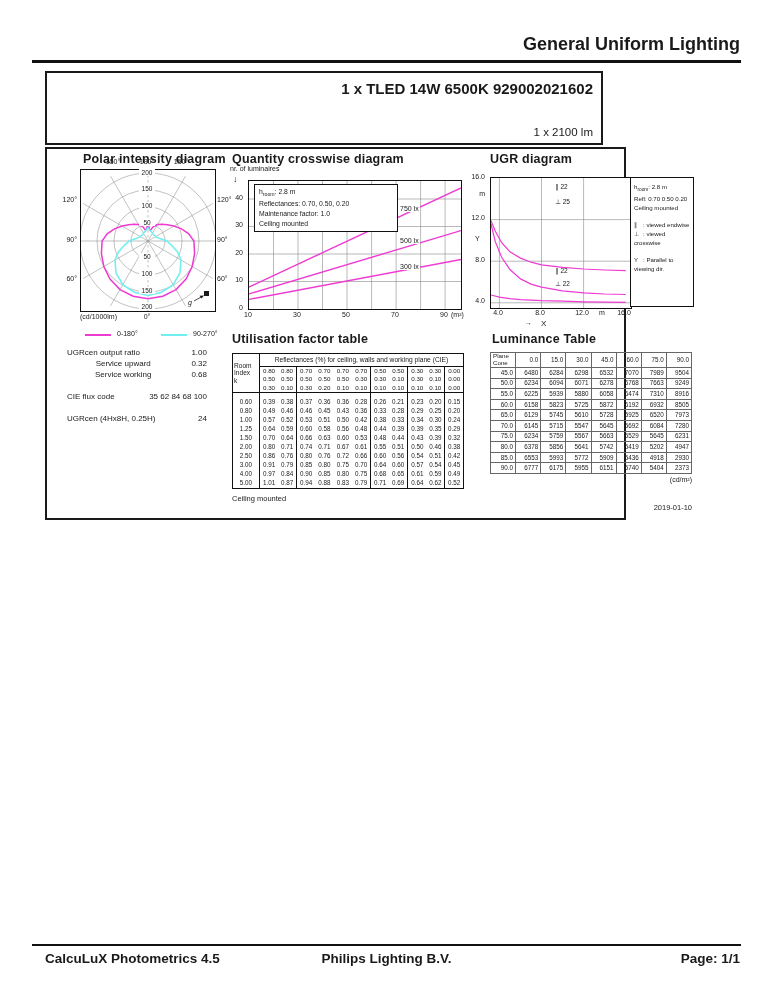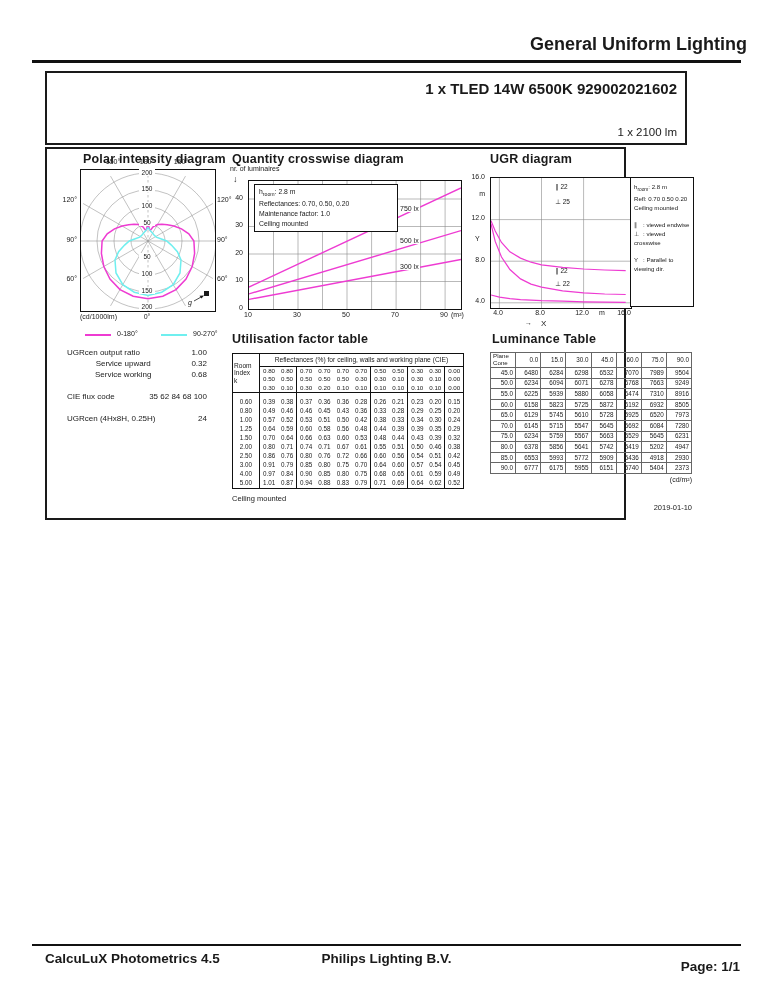--- a/index.html
+++ b/index.html
@@ -1,23 +1,23 @@
 <!DOCTYPE html>
 <html><head>
 <meta charset="utf-8">
 <style>
   html,body{margin:0;padding:0;background:#e8e8e8;}
   .page{position:relative;width:773px;height:1000px;background:#ffffff;margin:0 auto;
         font-family:"Liberation Sans",sans-serif;color:#1a1a1a;overflow:hidden;}
   .abs{position:absolute;}
-  .header-title{top:34px;right:26px;font-size:18px;font-weight:bold;}
+  .header-title{top:34px;right:33px;font-size:18px;font-weight:bold;}
   .header-rule{top:60px;left:32px;width:709px;height:2.5px;background:#111;}
   .footer-rule{top:944px;left:32px;width:709px;height:2px;background:#111;}
   .footer-text{top:951px;font-size:13.5px;font-weight:bold;}
-  .product-box{left:45px;top:71px;width:642px;height:74px;border:2px solid #1a1a1a;box-sizing:border-box;}
+  .product-box{left:45px;top:71px;width:558px;height:74px;border:2px solid #1a1a1a;box-sizing:border-box;}
   .product-title{position:absolute;top:7px;right:8px;font-size:15px;font-weight:bold;}
   .product-lumen{position:absolute;bottom:5px;right:8px;font-size:11.5px;}
   .main-box{left:45px;top:147px;width:581px;height:373px;border:2px solid #1a1a1a;box-sizing:border-box;}
   .sec-title{font-size:12.5px;font-weight:bold;letter-spacing:0.2px;}
   .tick{font-size:7px;white-space:nowrap;}
   .tick.c{text-align:center;}
   .tick.r{text-align:right;}
   .polar-wrap{left:33px;top:20px;width:134px;height:141px;}
   .polar-wrap svg{border:1.5px solid #111;display:block;}
   .rlab{position:absolute;width:16px;text-align:center;font-size:6.5px;background:#fff;line-height:7px;}
@@ -551,14 +551,14 @@
         </table>
     </div>
     <span class="abs tick r" style="left:585px;top:327px;width:60px;">(cd/m²)</span>
 
     <span class="abs tick r" style="left:520px;top:354px;width:125px;font-size:7.5px;">2019-01-10</span>
   </div>
 
   <div class="abs footer-rule"></div>
   <div class="abs footer-text" style="left:45px;">CalcuLuX Photometrics 4.5</div>
   <div class="abs footer-text" style="left:0;width:773px;text-align:center;">Philips Lighting B.V.</div>
-  <div class="abs footer-text" style="right:33px;margin-top:8px;">Page: 1/1</div>
+  <div class="abs footer-text" style="right:33px;">Page: 1/1</div>
 </div>
 
 </body></html>

